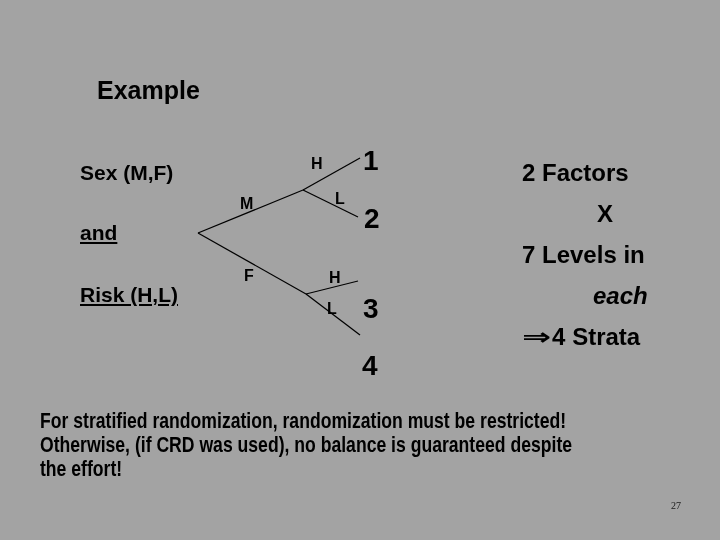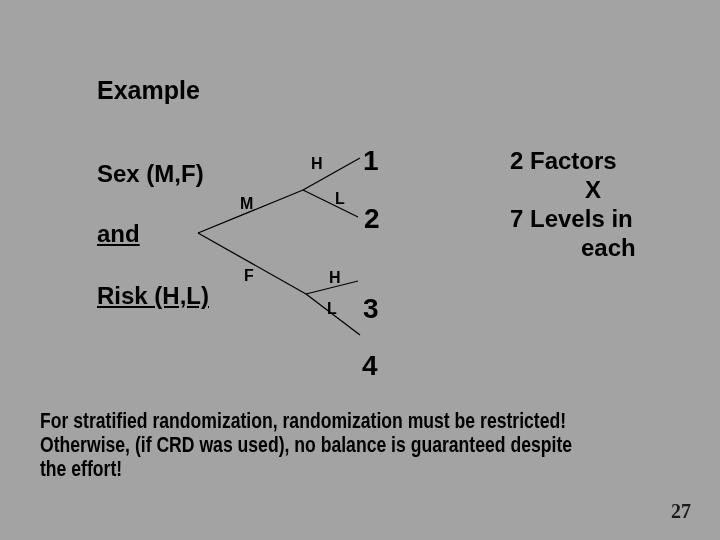--- a/index.html
+++ b/index.html
@@ -17,22 +17,22 @@
     color: #000000;
   }
   .abs { position: absolute; }
   .slide-title {
     left: 97px; top: 78px;
     font-size: 25px; font-weight: bold;
     line-height: 1; letter-spacing: 0px;
     margin: 0;
   }
   .factor-label {
-    left: 97px;
-    font-size: 24px; font-weight: bold;
+    left: 80px;
+    font-size: 21px; font-weight: bold;
     line-height: 1; white-space: nowrap;
   }
   .factor-sex  { top: 162px; }
   .factor-and  { top: 222px; text-decoration: underline; }
   .factor-risk { top: 284px; text-decoration: underline; }
 
   .tree-svg { left: 0; top: 0; width: 720px; height: 540px; pointer-events: none; }
   .tree-svg line { stroke: #000000; stroke-width: 1.25; }
 
   .branch-letter {
@@ -54,23 +54,23 @@
   .sn-2 { left: 364px; top: 205px; }
   .sn-3 { left: 363px; top: 295px; }
   .sn-4 { left: 362px; top: 352px; }
 
   .summary-block {
     left: 510px; top: 146px;
     width: 190px;
     font-size: 24px; font-weight: bold;
     line-height: 29px; white-space: nowrap;
   }
-  .summary-line { margin: 0; }
+  .summary-line { margin: 12px; }
   .sum-x    { padding-left: 75px; }
-  .sum-each { padding-left: 71px; }
+  .sum-each { padding-left: 71px; font-style: italic; }
   .implies-arrow {
     display: inline-block;
     transform: scaleX(1.45);
     transform-origin: left center;
     margin-right: 10px;
   }
 
   .footer-block {
     left: 40px; top: 409px;
     width: 790px;
@@ -78,21 +78,21 @@
     line-height: 24px;
     transform: scaleX(0.80);
     transform-origin: left top;
     white-space: nowrap;
   }
   .footer-line { margin: 0; }
 
   .page-number {
     left: 671px; top: 501px;
     font-family: "Liberation Serif", "DejaVu Serif", serif;
-    font-size: 20px; font-weight: bold;
+    font-size: 10px; font-weight: normal;
     line-height: 1;
     color: #1a1a1a;
   }
 </style>
 </head>
 <body>
 
 <div class="slide">
 
   <h1 class="abs slide-title">Example</h1>
@@ -120,20 +120,21 @@
   <span class="abs stratum-number sn-1">1</span>
   <span class="abs stratum-number sn-2">2</span>
   <span class="abs stratum-number sn-3">3</span>
   <span class="abs stratum-number sn-4">4</span>
 
   <div class="abs summary-block">
     <div class="summary-line">2 Factors</div>
     <div class="summary-line sum-x">X</div>
     <div class="summary-line">7 Levels in</div>
     <div class="summary-line sum-each">each</div>
+    <div class="summary-line"><span class="implies-arrow">⇒</span><span>4 Strata</span></div>
   </div>
 
   <div class="abs footer-block">
     <div class="footer-line">For stratified randomization, randomization must be restricted!</div>
     <div class="footer-line">Otherwise, (if CRD was used), no balance is guaranteed despite</div>
     <div class="footer-line">the effort!</div>
   </div>
 
   <div class="abs page-number">27</div>
 

